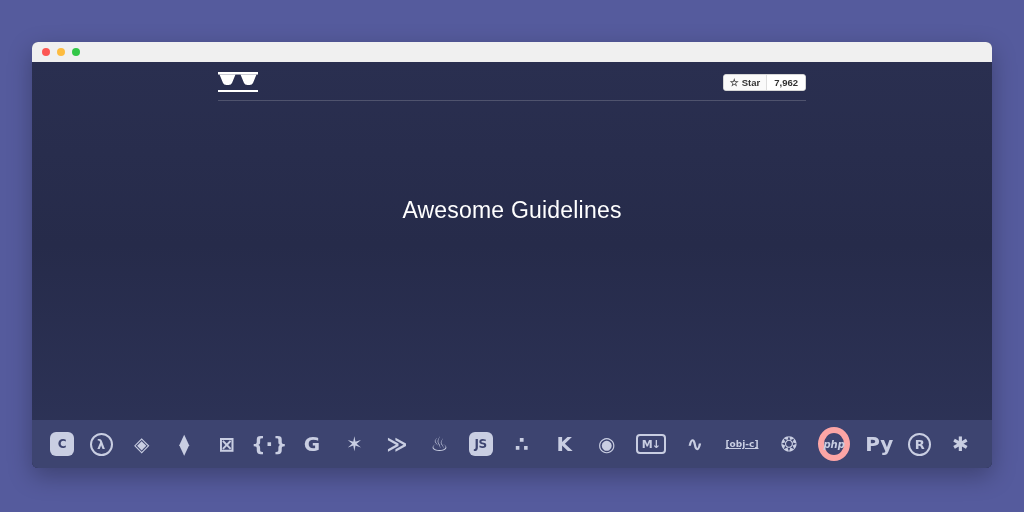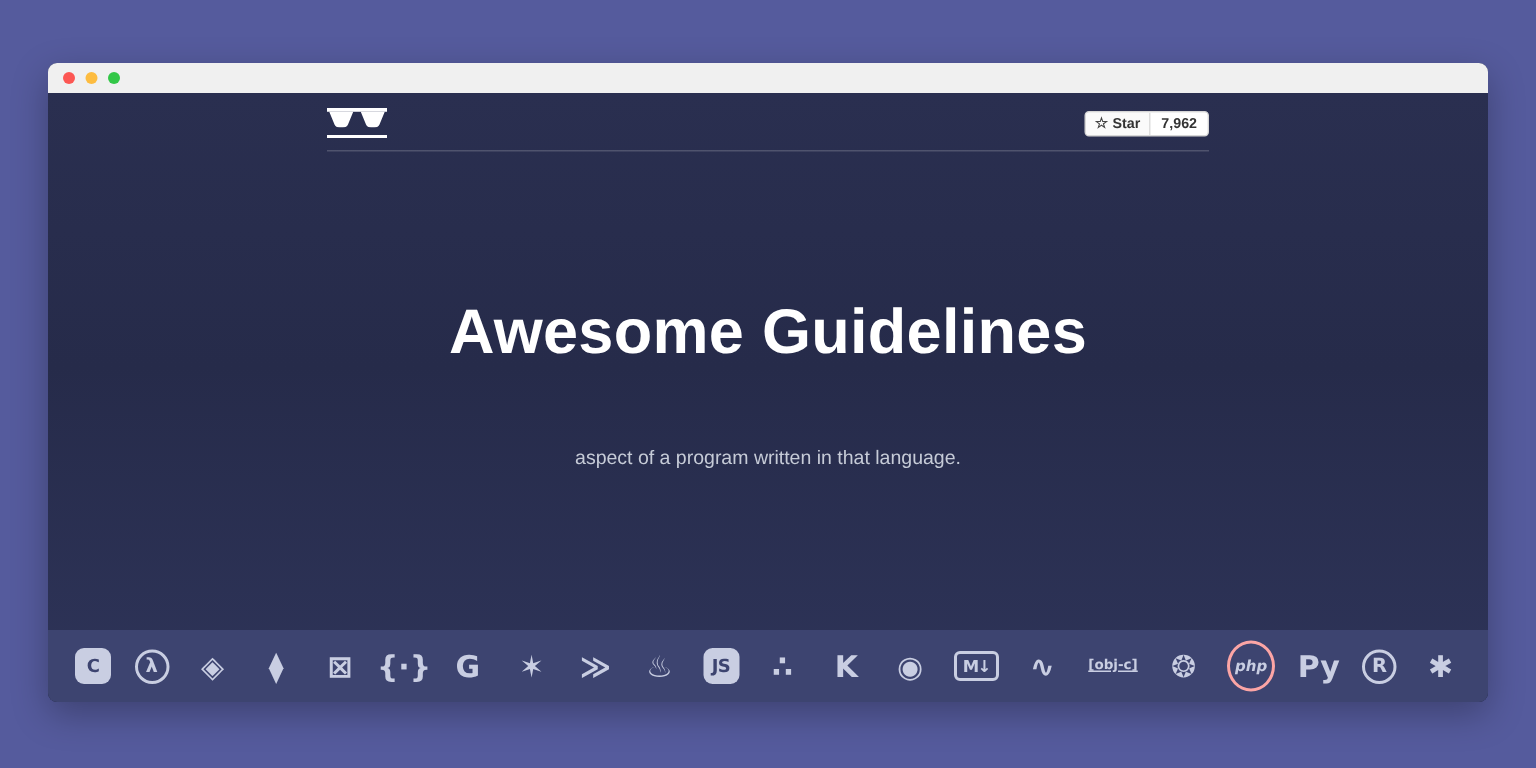--- a/index.html
+++ b/index.html
@@ -48,22 +48,22 @@
     background: #fff; border: 1px solid #d6d6d6; border-radius: 3px;
     font-size: 9.5px; color: #333; cursor: pointer; overflow: hidden;
     margin-top: 2px; height: 17px; line-height: 1;
   }
   .star-seg { display: flex; align-items: center; font-weight: bold; }
   .star-left { padding: 0 6px; gap: 3px; background: #fafafa; }
   .star-icon { font-size: 10px; color: #444; }
   .star-count { padding: 0 7px; border-left: 1px solid #ddd; background: #fff; }
   .hero { flex: 1; text-align: center; padding-top: 96px; }
   .hero h1 {
-    margin: 0 0 6px; color: #ffffff;
-    font-size: 42px; font-weight: 700; letter-spacing: .2px;
+    margin: 0 0 16px; color: #ffffff;
+    font-size: 23px; font-weight: 400; letter-spacing: .2px;
   }
   .sub {
     margin: 0; color: #c6cbd7; font-size: 13px; line-height: 1.65;
   }
   .lang-bar {
     height: 48px; background: #3d4470;
     display: flex; align-items: center; justify-content: space-between;
     padding: 0 18px; overflow: hidden;
   }
   .lang-icon {
@@ -79,21 +79,21 @@
   }
   .lang-icon.circle {
     border: 2px solid #c9cee2; border-radius: 50%;
     font-size: 13px; width: 23px; height: 23px;
   }
   .lang-icon.boxed {
     border: 2px solid #c9cee2; border-radius: 4px;
     font-size: 11px; width: 30px; height: 20px; letter-spacing: -1px;
   }
   .lang-icon.oval {
-    border: 2px solid #fca5a5; border-radius: 50%;
+    border: 6px solid #fca5a5; border-radius: 50%;
     width: 32px; height: 34px; font-size: 10px; font-style: italic;
   }
   .lang-icon.text { font-size: 9px; width: 36px; letter-spacing: 0; text-decoration: underline; }
 </style>
 </head>
 <body>
 
 <div class="browser-window">
   <div class="titlebar">
     <span class="dot red"></span>
@@ -124,21 +124,20 @@
           <span class="star-seg star-count">7,962</span>
         </a>
       </div>
     </header>
 
     <main class="hero">
       <h1>Awesome Guidelines</h1>
       <p class="sub">
         <br>
         <br>
-        <span>aspect of a program written in that language.</span>
       </p>
     </main>
 
     <footer class="lang-bar" id="lang-bar">
         <span class="lang-icon filled" title="c">C</span>
         <span class="lang-icon circle" title="clojure">λ</span>
         <span class="lang-icon " title="crystal">◈</span>
         <span class="lang-icon " title="elixir">⧫</span>
         <span class="lang-icon " title="erlang">⊠</span>
         <span class="lang-icon " title="fsharp">{·}</span>

